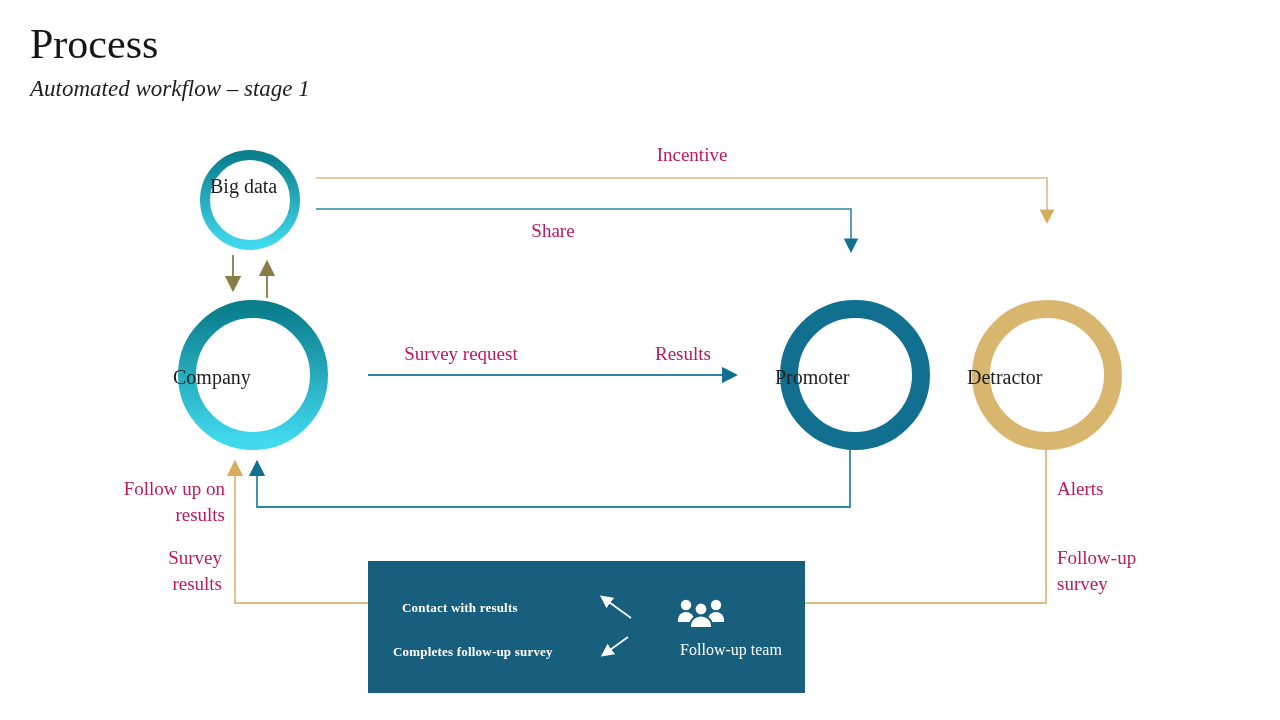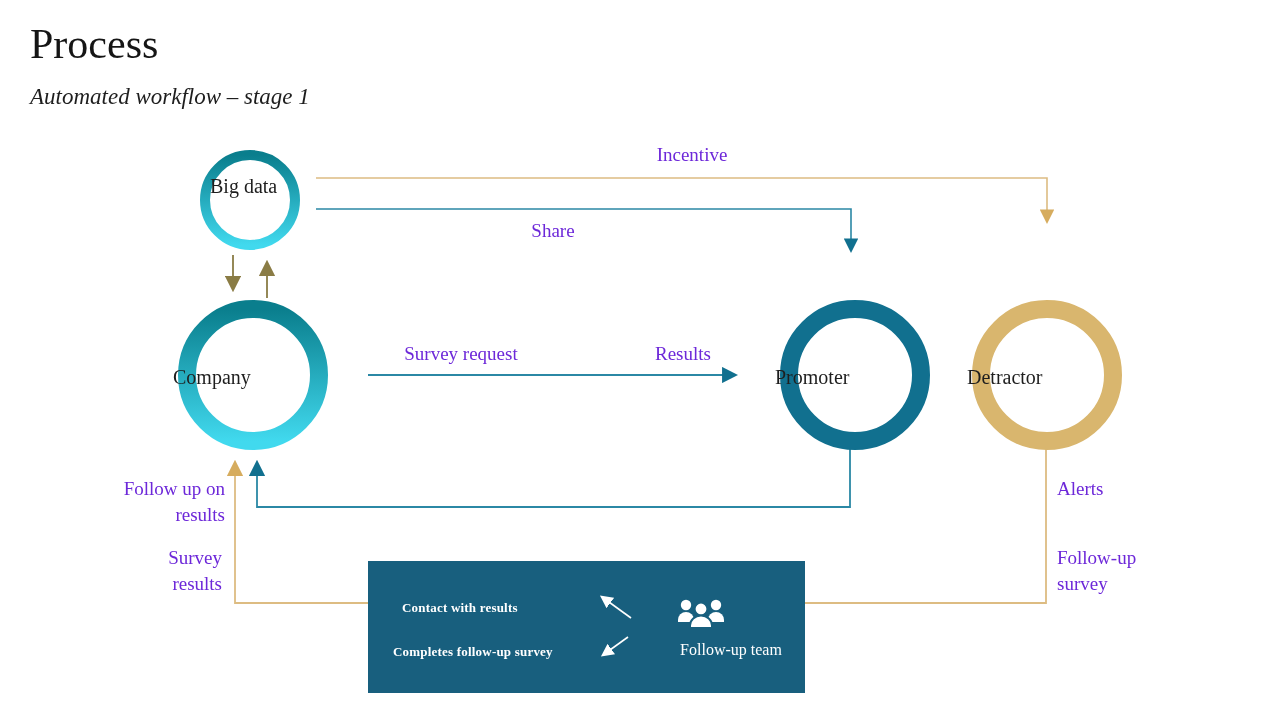--- a/index.html
+++ b/index.html
@@ -1,26 +1,26 @@
 <!DOCTYPE html>
 <html><head>
 <meta charset="utf-8">
 <style>
   html,body{margin:0;padding:0;background:#ffffff;}
   .stage{
     position:relative;width:1280px;height:720px;background:#ffffff;overflow:hidden;
     font-family:"Liberation Serif","DejaVu Serif",serif;color:#1e1e1e;
   }
   .stage svg{position:absolute;left:0;top:0;}
-  .lbl{position:absolute;font-size:19px;line-height:26px;color:#6d28d9;white-space:pre-line;}
+  .lbl{position:absolute;font-size:19px;line-height:26px;color:#be185d;white-space:pre-line;}
   .lbl.center{text-align:center;}
   .lbl.right{text-align:right;}
   .node-lbl{position:absolute;font-size:20px;line-height:26px;text-align:left;color:#1e1e1e;}
   .page-title{position:absolute;left:30px;top:20px;font-size:42px;line-height:48px;color:#151515;}
-  .page-subtitle{position:absolute;left:30px;top:84px;font-size:23px;font-style:italic;color:#1e1e1e;}
+  .page-subtitle{position:absolute;left:30px;top:76px;font-size:23px;font-style:italic;color:#1e1e1e;}
   .box-lbl{position:absolute;color:#ffffff;font-size:13px;font-weight:bold;letter-spacing:0.2px;}
   .box-team{position:absolute;color:#ffffff;font-size:16px;text-align:center;}
 </style>
 </head>
 <body>
 
 <div class="stage">
 
   <svg width="1280" height="720" viewBox="0 0 1280 720">
     <defs>

